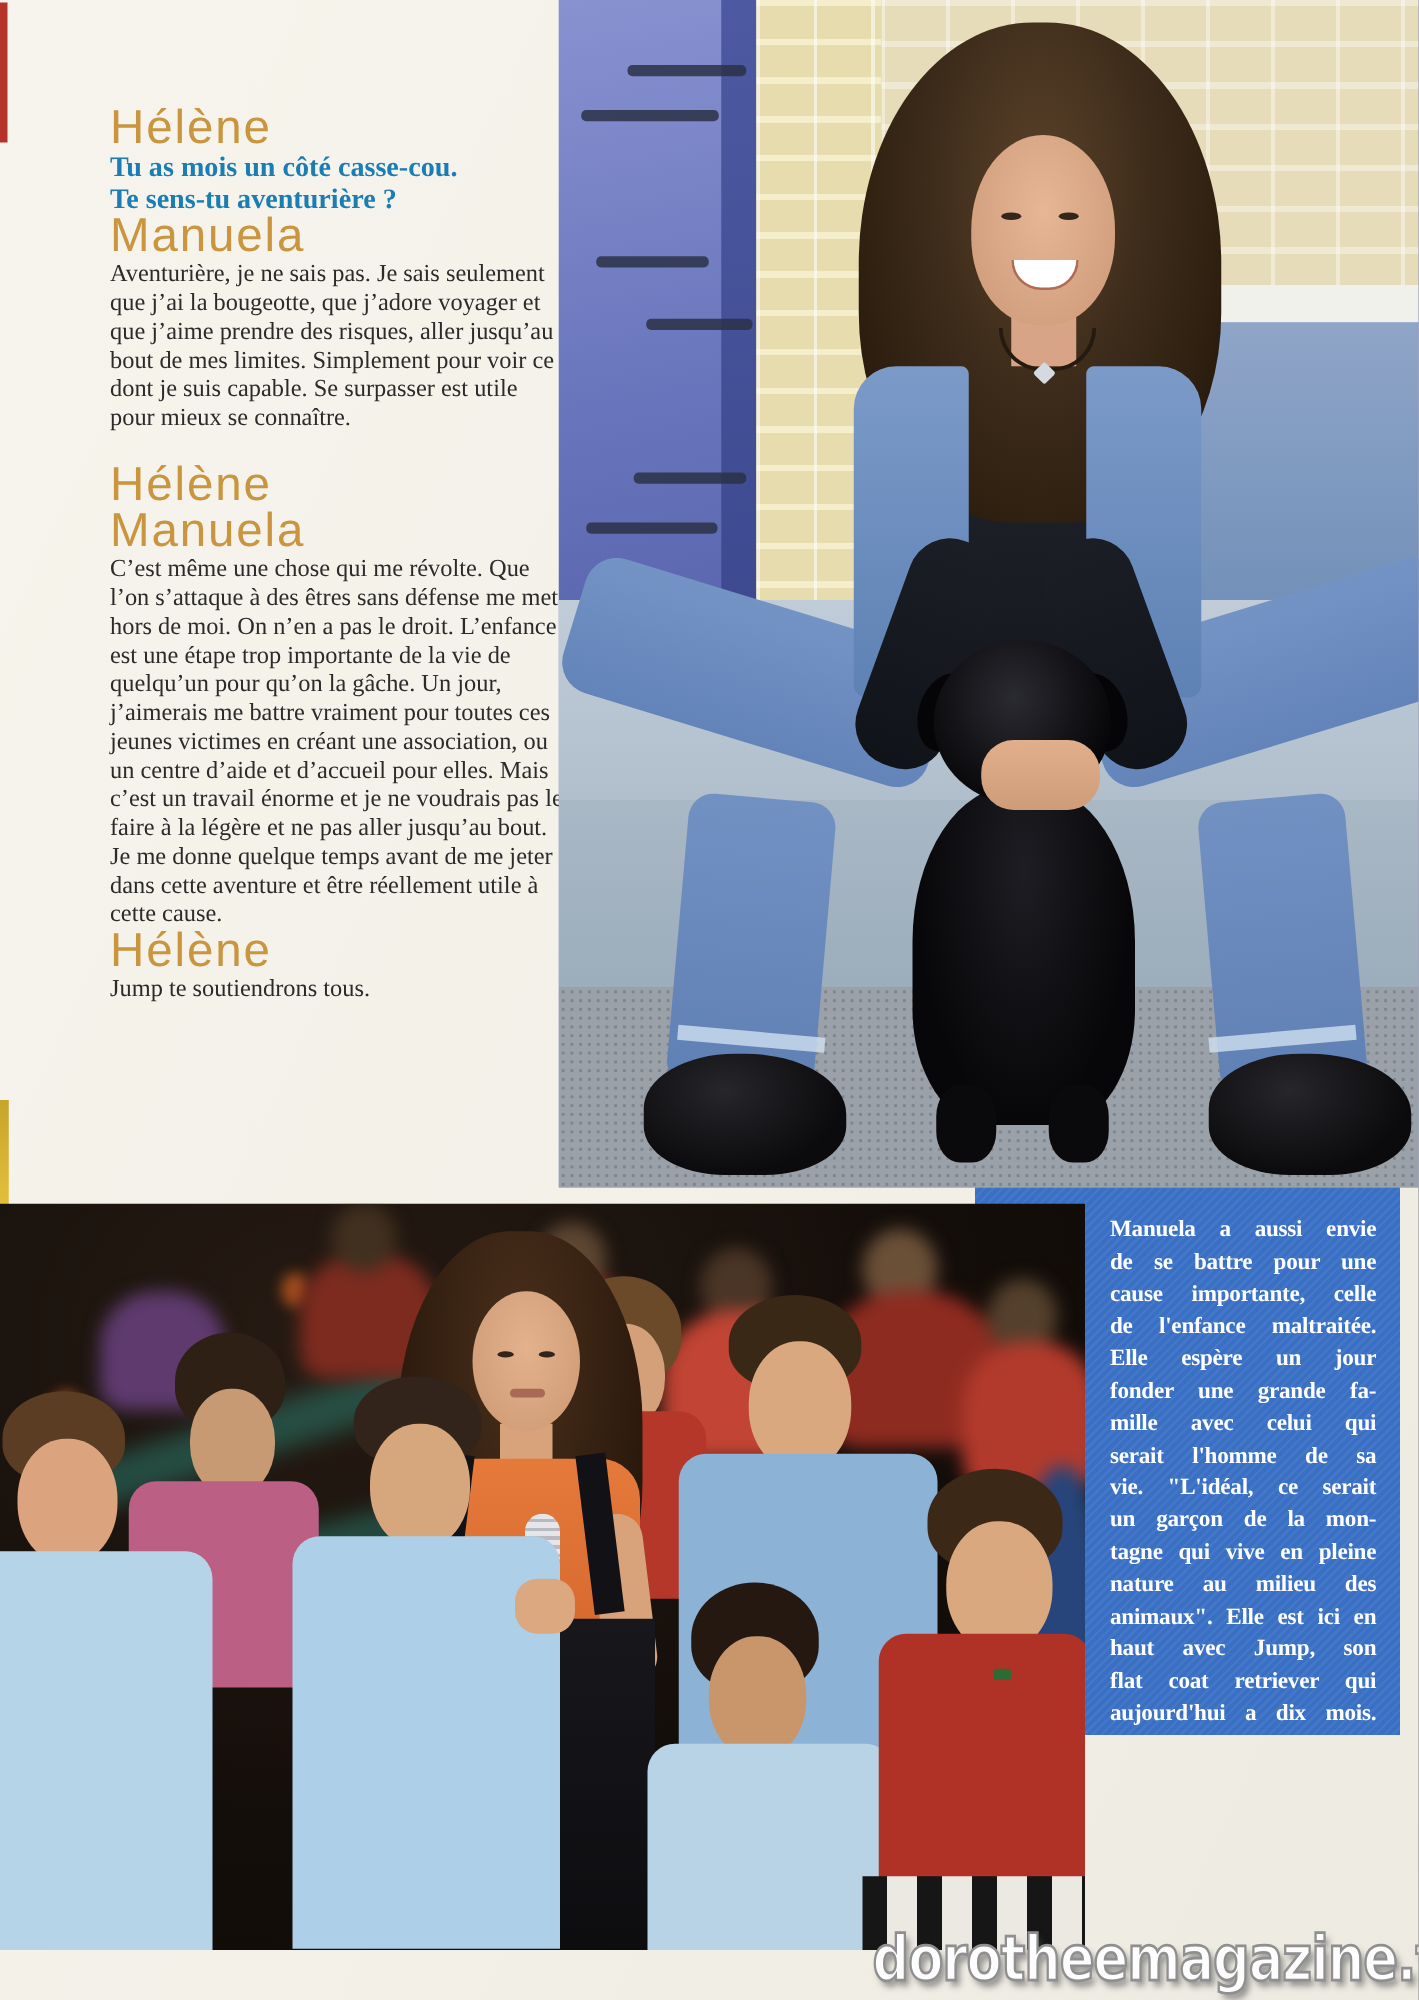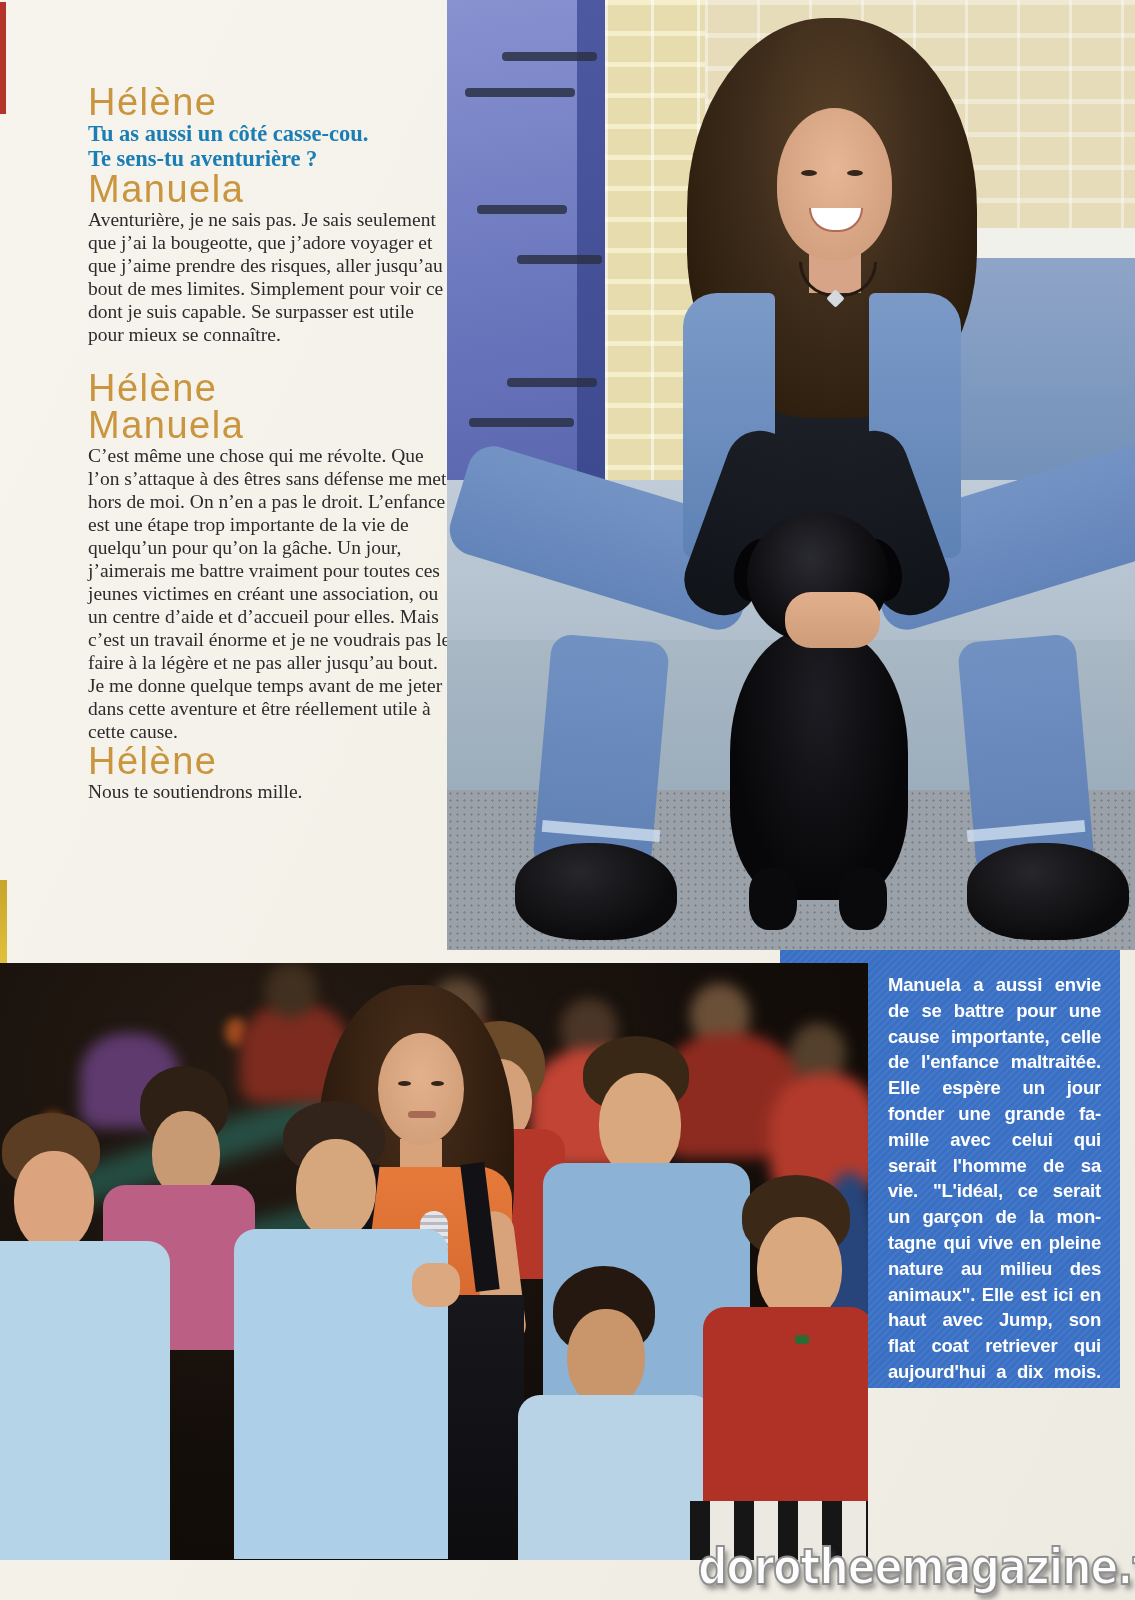--- a/index.html
+++ b/index.html
@@ -123,21 +123,21 @@
   .bw-mic-body{position:absolute;left:424px;top:286px;width:20px;height:78px;z-index:9;
                transform:rotate(3deg);background:linear-gradient(#4a4a52,#2c2c33);}
 
   
   .sidebar-box{left:780px;top:950px;width:340px;height:438px;
                background:var(--sidebar-blue,#3a70c4);
                background-image:repeating-linear-gradient(135deg,rgba(255,255,255,.05) 0 2px,rgba(0,0,0,0) 2px 5px);
                z-index:1;}
   .bp{z-index:2;}
   .sidebar-text{position:absolute;left:888px;top:972px;width:213px;z-index:3;
-                margin:0;font-family:Liberation Sans, sans-serif;font-weight:700;
+                margin:0;font-family:Liberation Serif, serif;font-weight:700;
                 font-size:18.5px;line-height:25.8px;letter-spacing:-0.2px;
                 color:var(--sidebar-text,#ffffff);white-space:pre-line;
                 text-align:justify;text-align-last:justify;}
 
   
   .page-number{left:570px;top:1536px;font-size:24px;font-weight:600;color:#3c3c3c;
                font-family:"Liberation Sans",sans-serif;}
   .watermark{left:698px;top:1538px;z-index:4;white-space:nowrap;
              font-family:"DejaVu Sans",sans-serif;font-weight:700;font-size:50px;
              letter-spacing:-1px;transform:scaleX(.82);transform-origin:left top;
@@ -147,30 +147,30 @@
 </head>
 <body>
 
 <main class="page">
 
   <div class="abs red-bleed"></div>
   <div class="abs gold-strip"></div>
 
   <article class="interview">
     <h2 class="speaker">Hélène</h2>
-    <p class="question">Tu as aussi un côté casse-cou.
+    <p class="question">Tu as mois un côté casse-cou.
 Te sens-tu aventurière ?</p>
     <h2 class="speaker">Manuela</h2>
     <p class="answer">Aventurière, je ne sais pas. Je sais seulement que j’ai la bougeotte, que j’adore voyager et que j’aime prendre des risques, aller jusqu’au bout de mes limites. Simplement pour voir ce dont je suis capable. Se surpasser est utile pour mieux se connaître.</p>
     <div class="gap-lg"></div>
     <h2 class="speaker">Hélène</h2>
     <h2 class="speaker">Manuela</h2>
     <p class="answer">C’est même une chose qui me révolte. Que l’on s’attaque à des êtres sans défense me met hors de moi. On n’en a pas le droit. L’enfance est une étape trop importante de la vie de quelqu’un pour qu’on la gâche. Un jour, j’aimerais me battre vraiment pour toutes ces jeunes victimes en créant une association, ou un centre d’aide et d’accueil pour elles. Mais c’est un travail énorme et je ne voudrais pas le faire à la légère et ne pas aller jusqu’au bout. Je me donne quelque temps avant de me jeter dans cette aventure et être réellement utile à cette cause.</p>
     <h2 class="speaker">Hélène</h2>
-    <p class="answer">Nous te soutiendrons mille.</p>
+    <p class="answer">Jump te soutiendrons tous.</p>
   </article>
 
   <figure class="abs tp" style="margin:0;">
     <div class="tp-door"></div>
     <div class="tp-door2"></div>
     <div class="slat" style="left:18px;top:88px;width:110px;"></div>
     <div class="slat" style="left:55px;top:52px;width:95px;"></div>
     <div class="slat" style="left:30px;top:205px;width:90px;"></div>
     <div class="slat" style="left:70px;top:255px;width:85px;"></div>
     <div class="slat" style="left:22px;top:418px;width:105px;"></div>

